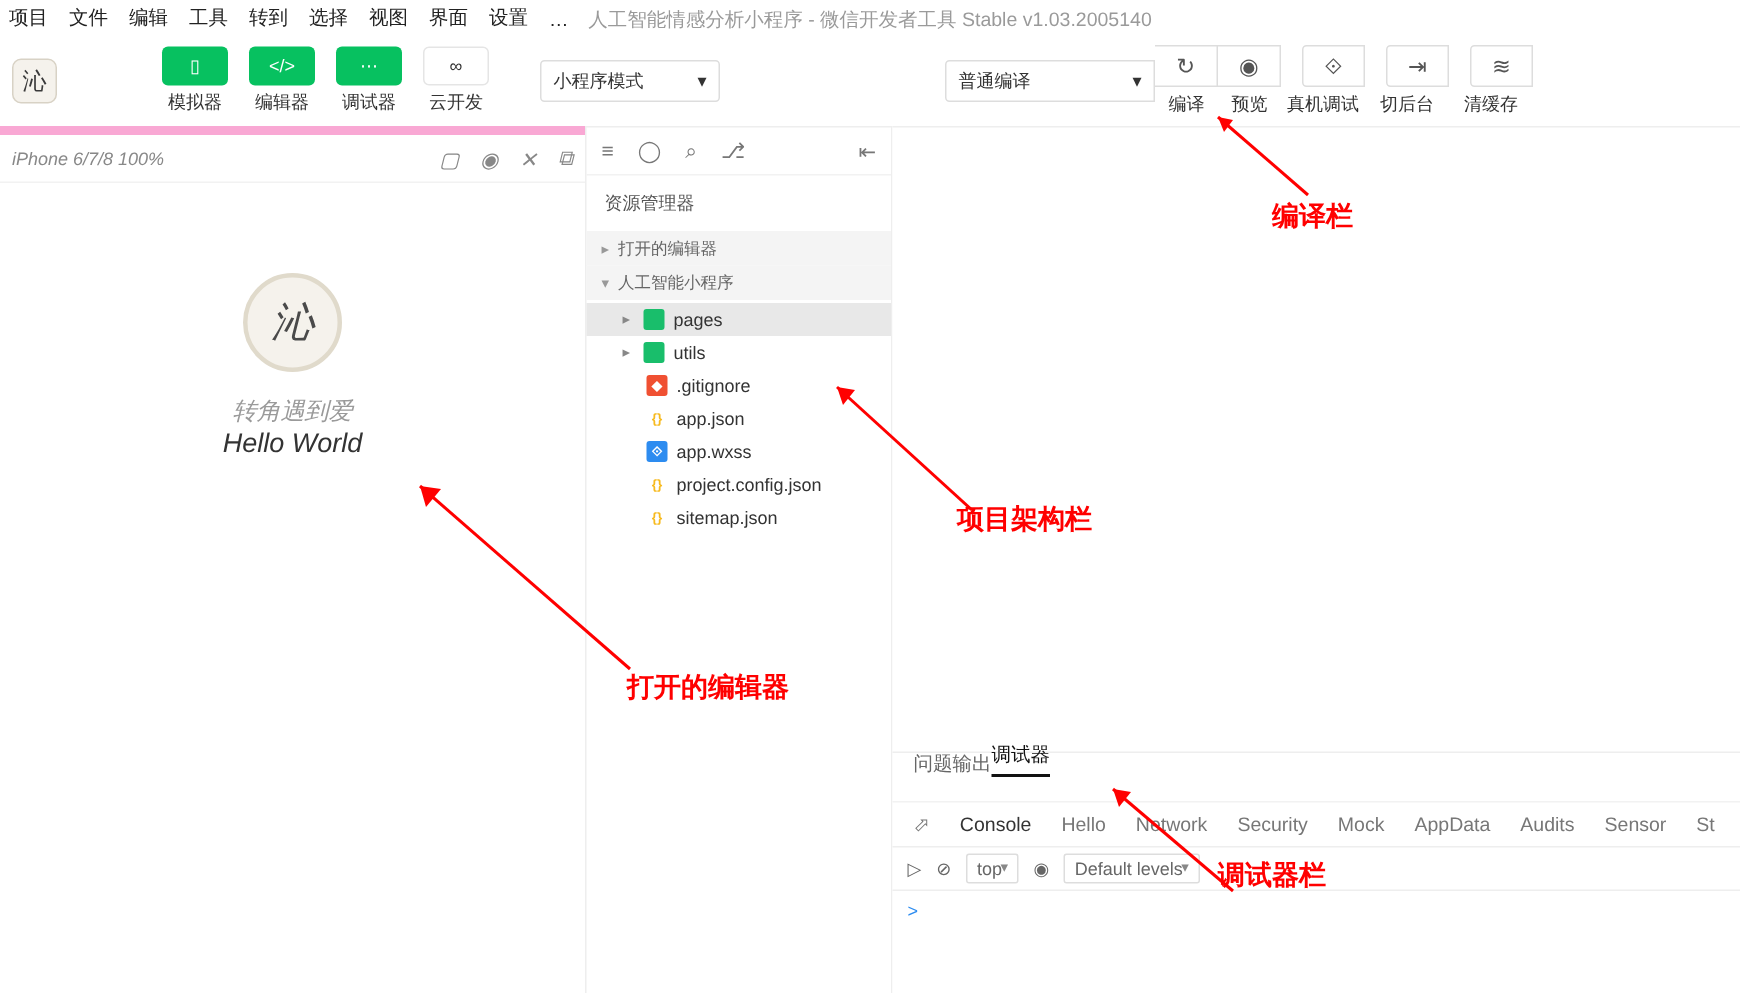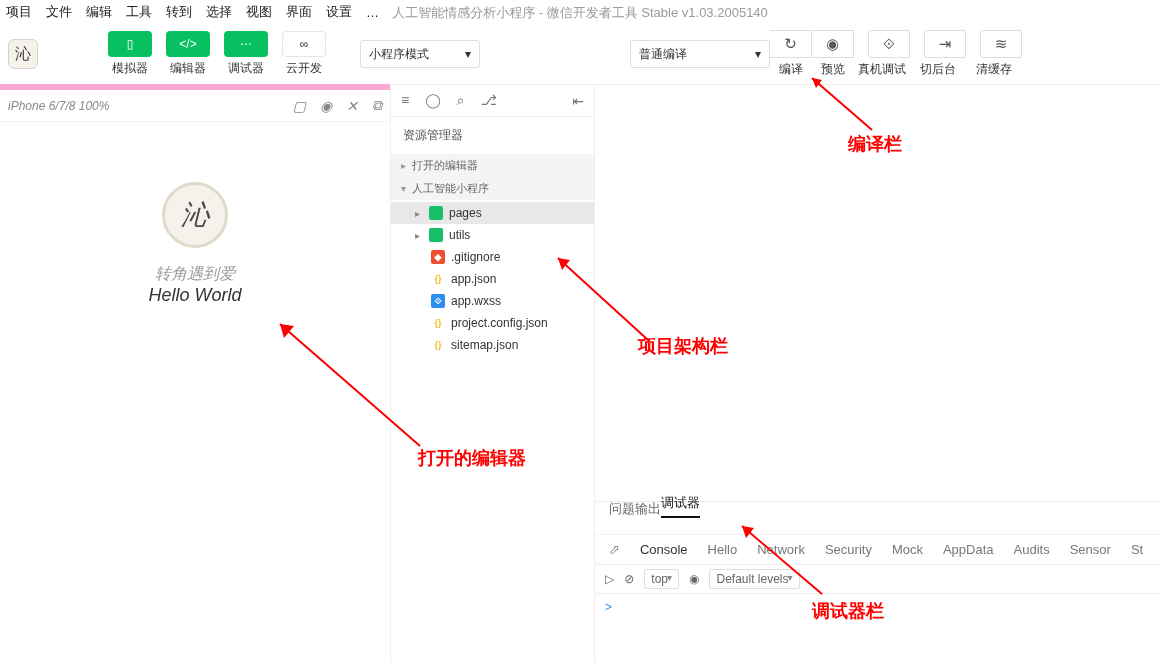--- a/index.html
+++ b/index.html
@@ -240,21 +240,21 @@
       <span>◉</span>
       <span class="sel">Default levels</span>
     </div>
     <div class="dbg-body">&gt;</div>
   </div>
 </div>
 
 <div class="ann" style="top:132px;left:848px">编译栏</div>
 <div class="ann" style="top:334px;left:638px">项目架构栏</div>
 <div class="ann" style="top:446px;left:418px">打开的编辑器</div>
-<div class="ann" style="top:599px;left:812px">调试器栏</div>
+<div class="ann" style="top:571px;left:812px">调试器栏</div>
 
 <svg class="arrow" style="top:70px;left:802px" width="100" height="70">
     <line x1="70" y1="60" x2="10" y2="8"></line>
     <polygon points="10,8 20,10 14,18"></polygon>
   </svg>
 <svg class="arrow" style="top:250px;left:548px" width="120" height="100">
     <line x1="100" y1="90" x2="10" y2="8"></line>
     <polygon points="10,8 22,10 14,20"></polygon>
   </svg>
 <svg class="arrow" style="top:316px;left:270px" width="160" height="140">

